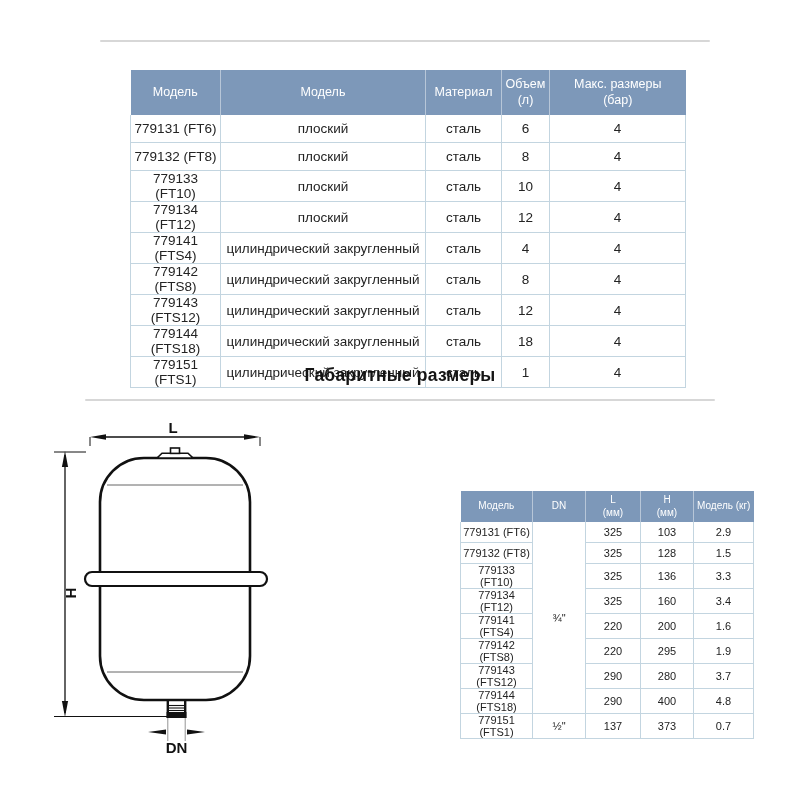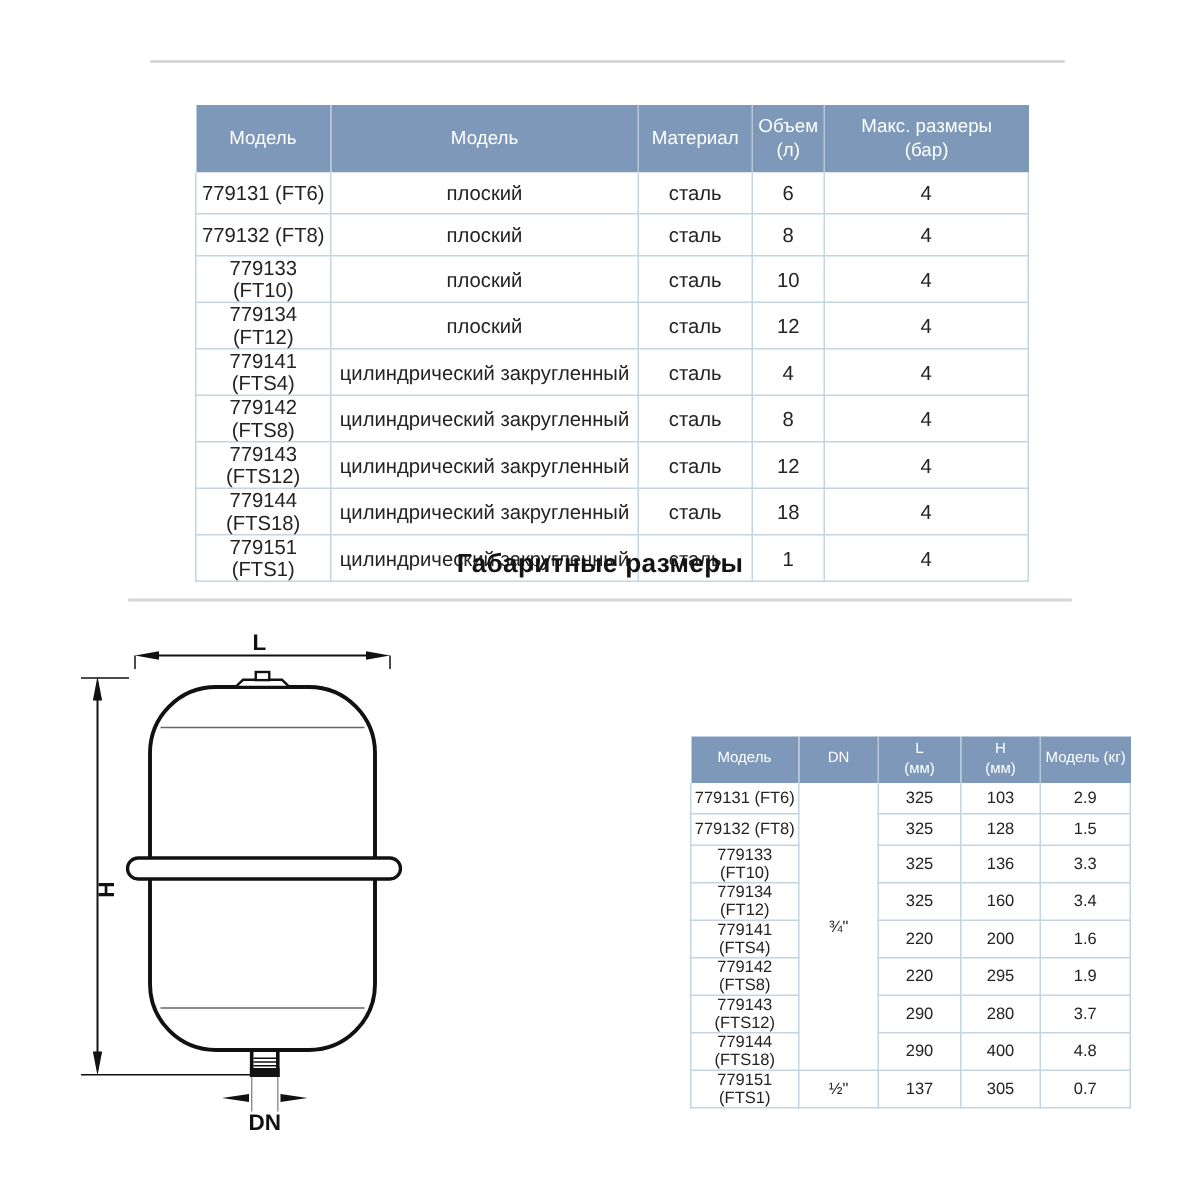--- a/index.html
+++ b/index.html
@@ -286,19 +286,19 @@
         <tr>
           <td>779144 (FTS18)</td>
           <td>290</td>
           <td>400</td>
           <td>4.8</td>
         </tr>
         <tr>
           <td>779151 (FTS1)</td>
           <td>½"</td>
           <td>137</td>
-          <td>305</td>
+          <td>373</td>
           <td>0.7</td>
         </tr>
       </tbody>
   </table>
 
 </div>
 
 </body></html>

